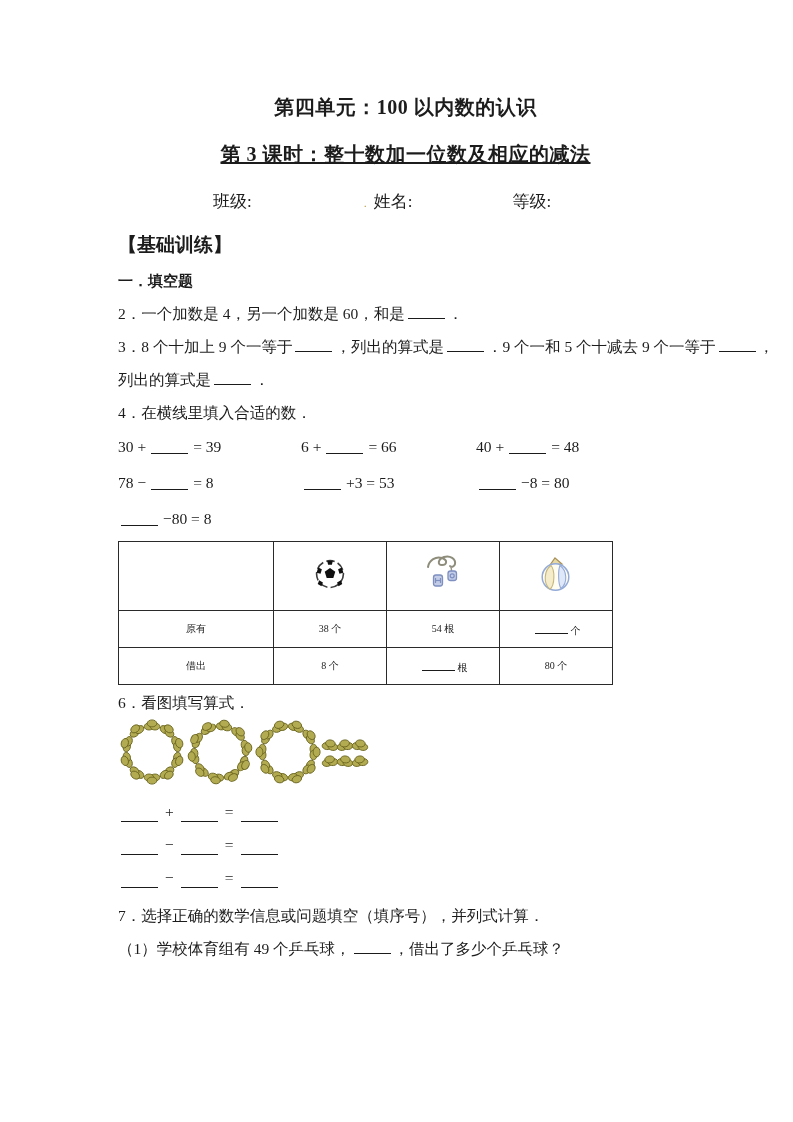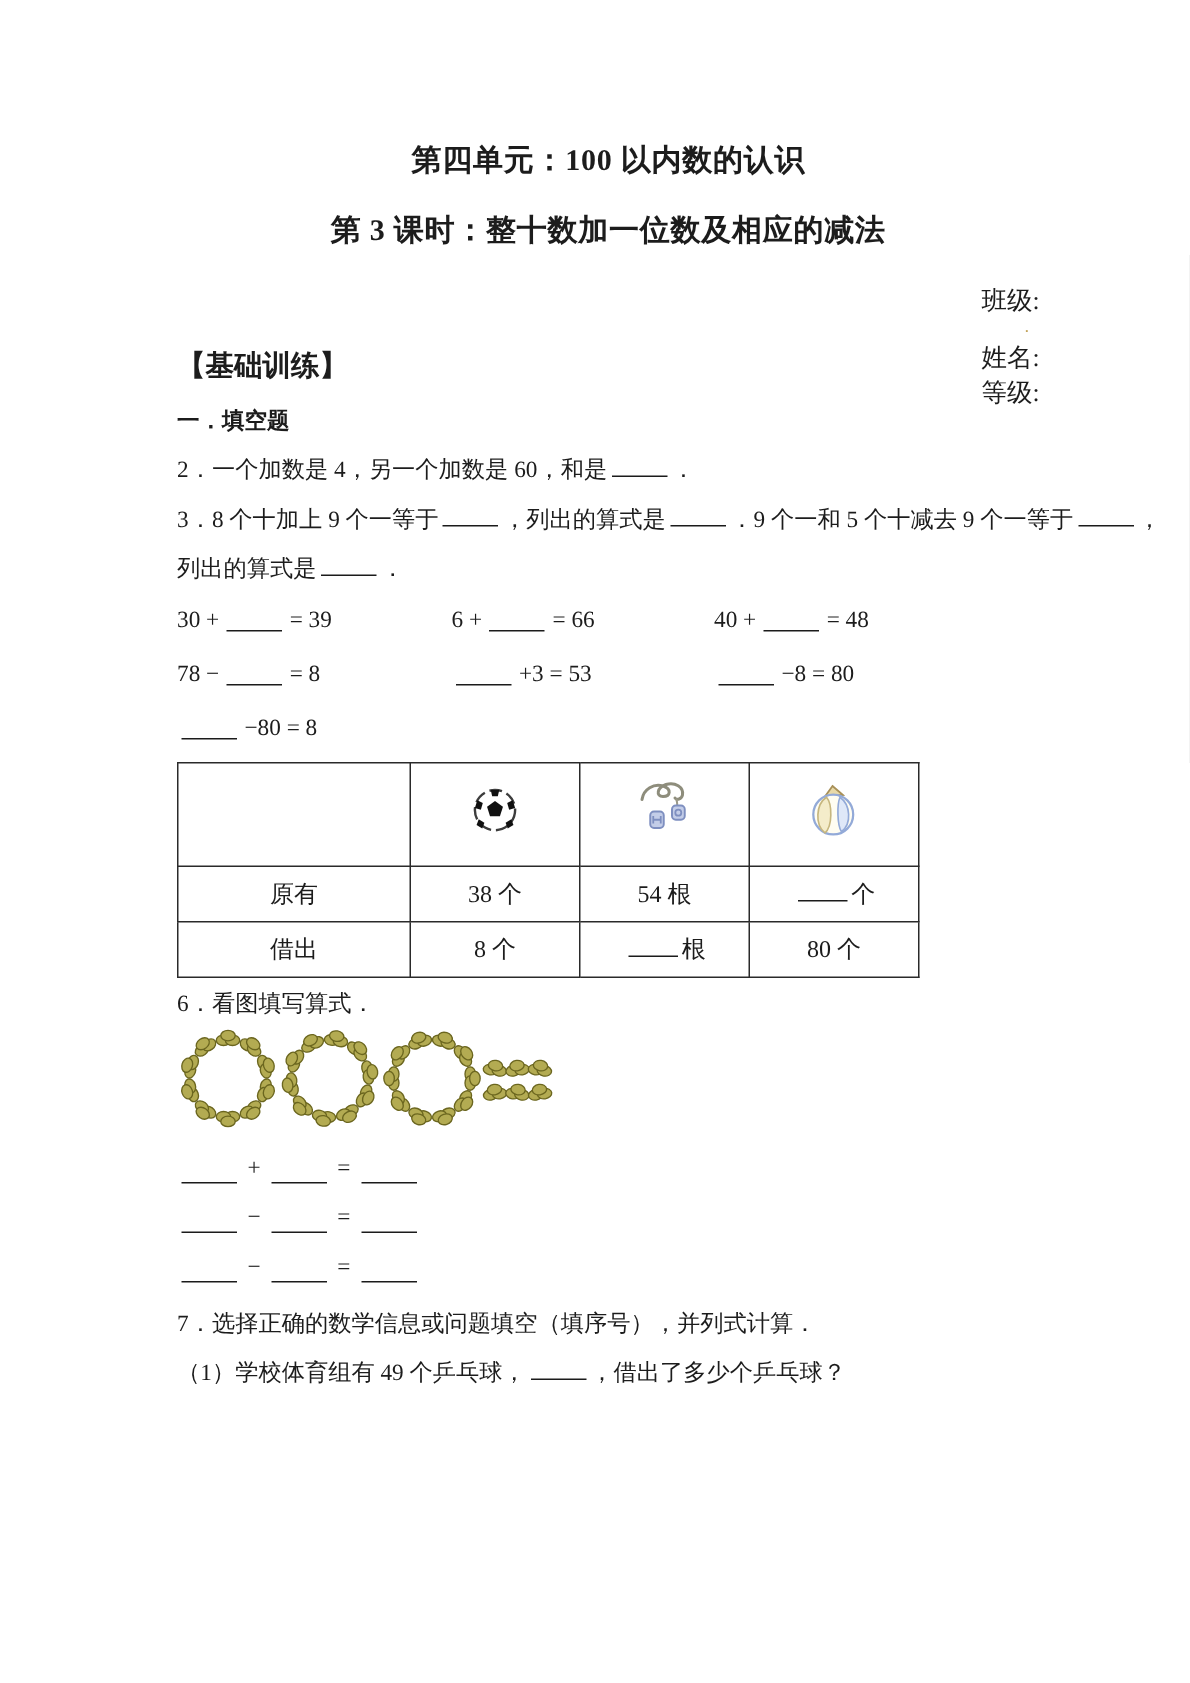--- a/index.html
+++ b/index.html
@@ -3,37 +3,37 @@
 <meta charset="utf-8">
 <style>
   html,body{margin:0;padding:0;background:#e9e9e9;}
   .page{
     width:793px;height:1122px;background:#ffffff;margin:0 auto;
     font-family:"Liberation Serif","DejaVu Serif",serif;color:#1c1c1c;
     box-sizing:border-box;overflow:hidden;
   }
   .content{padding:94px 100px 0 118px;}
   .t1{font-size:20px;font-weight:700;text-align:center;margin:0 0 21px;line-height:26px;letter-spacing:.5px;}
-  .t2{font-size:20px;font-weight:700;text-align:center;margin:0 0 22px;line-height:26px;letter-spacing:.5px;}
-  .info{font-size:17px;height:24px;margin-left:95px;display:flex;align-items:flex-end;flex-direction:column;}
+  .t2{font-size:20px;font-weight:700;text-align:center;margin:0 0 22px;line-height:26px;letter-spacing:.5px;text-decoration:underline;}
+  .info{font-size:17px;height:24px;margin-left:95px;display:flex;align-items:flex-end;}
   .info .lbl{display:inline-block;}
   .info .sp1{width:108px;}
   .info .sp2{width:100px;}
   .tan-dot{color:#c2a35a;font-size:11px;margin-right:3px;transform:translateY(-2px);}
   .sec{font-size:19px;font-weight:700;margin:19px 0 0;line-height:25px;}
   .part{font-size:15px;font-weight:700;margin:14px 0 0;line-height:20px;}
   .ln{font-size:15.5px;margin-top:13px;line-height:20px;white-space:nowrap;}
   .bl{display:inline-block;width:37px;height:13px;border-bottom:1.4px solid #1b1b1b;margin:0 3px;}
   .bl.w33{width:33px;}
   .eq-grid{display:grid;grid-template-columns:183px 175px 1fr;margin-top:6px;}
   .eq-item{font-size:15.5px;height:36px;display:flex;align-items:center;white-space:nowrap;}
   .eq-item .pre:not(:empty){margin-right:2px;}
   .eq-item .post{margin-left:2px;}
   table.fill{border-collapse:collapse;margin-top:4px;}
-  table.fill td{border:1.6px solid #2a2a2a;text-align:center;vertical-align:middle;font-size:16px;}
+  table.fill td{border:1.6px solid #2a2a2a;text-align:center;vertical-align:middle;font-size:10px;}
   td.c0{width:152px;} td.c1,td.c2,td.c3{width:110px;}
   tr.hdr td{height:66px;}
   tr.datarow td{height:34px;}
   .fig{margin-top:8px;}
   .peanuts{margin-top:2px;height:74px;}
   .feq{font-size:15.5px;margin-top:13px;line-height:20px;display:flex;align-items:flex-end;}
   .feq .op{margin:0 4px;}
   .icon-wrap{display:inline-flex;align-items:center;justify-content:center;}
 </style>
 </head>
@@ -62,20 +62,21 @@
       <span>2．一个加数是 4，另一个加数是 60，和是</span><span class="bl"></span><span>．</span>
     </div>
 
     <div class="ln">
       <span>3．8 个十加上 9 个一等于</span><span class="bl"></span><span>，列出的算式是</span><span class="bl"></span><span>．9 个一和 5 个十减去 9 个一等于</span><span class="bl"></span><span>，</span>
     </div>
     <div class="ln">
       <span>列出的算式是</span><span class="bl"></span><span>．</span>
     </div>
 
+    <div class="ln">4．在横线里填入合适的数．</div>
 
     <div class="eq-grid">
       <div class="eq-item">
           <span class="pre">30 +</span>
           <span class="bl"></span>
           <span class="post">= 39</span>
         </div>
       <div class="eq-item">
           <span class="pre">6 +</span>
           <span class="bl"></span>

